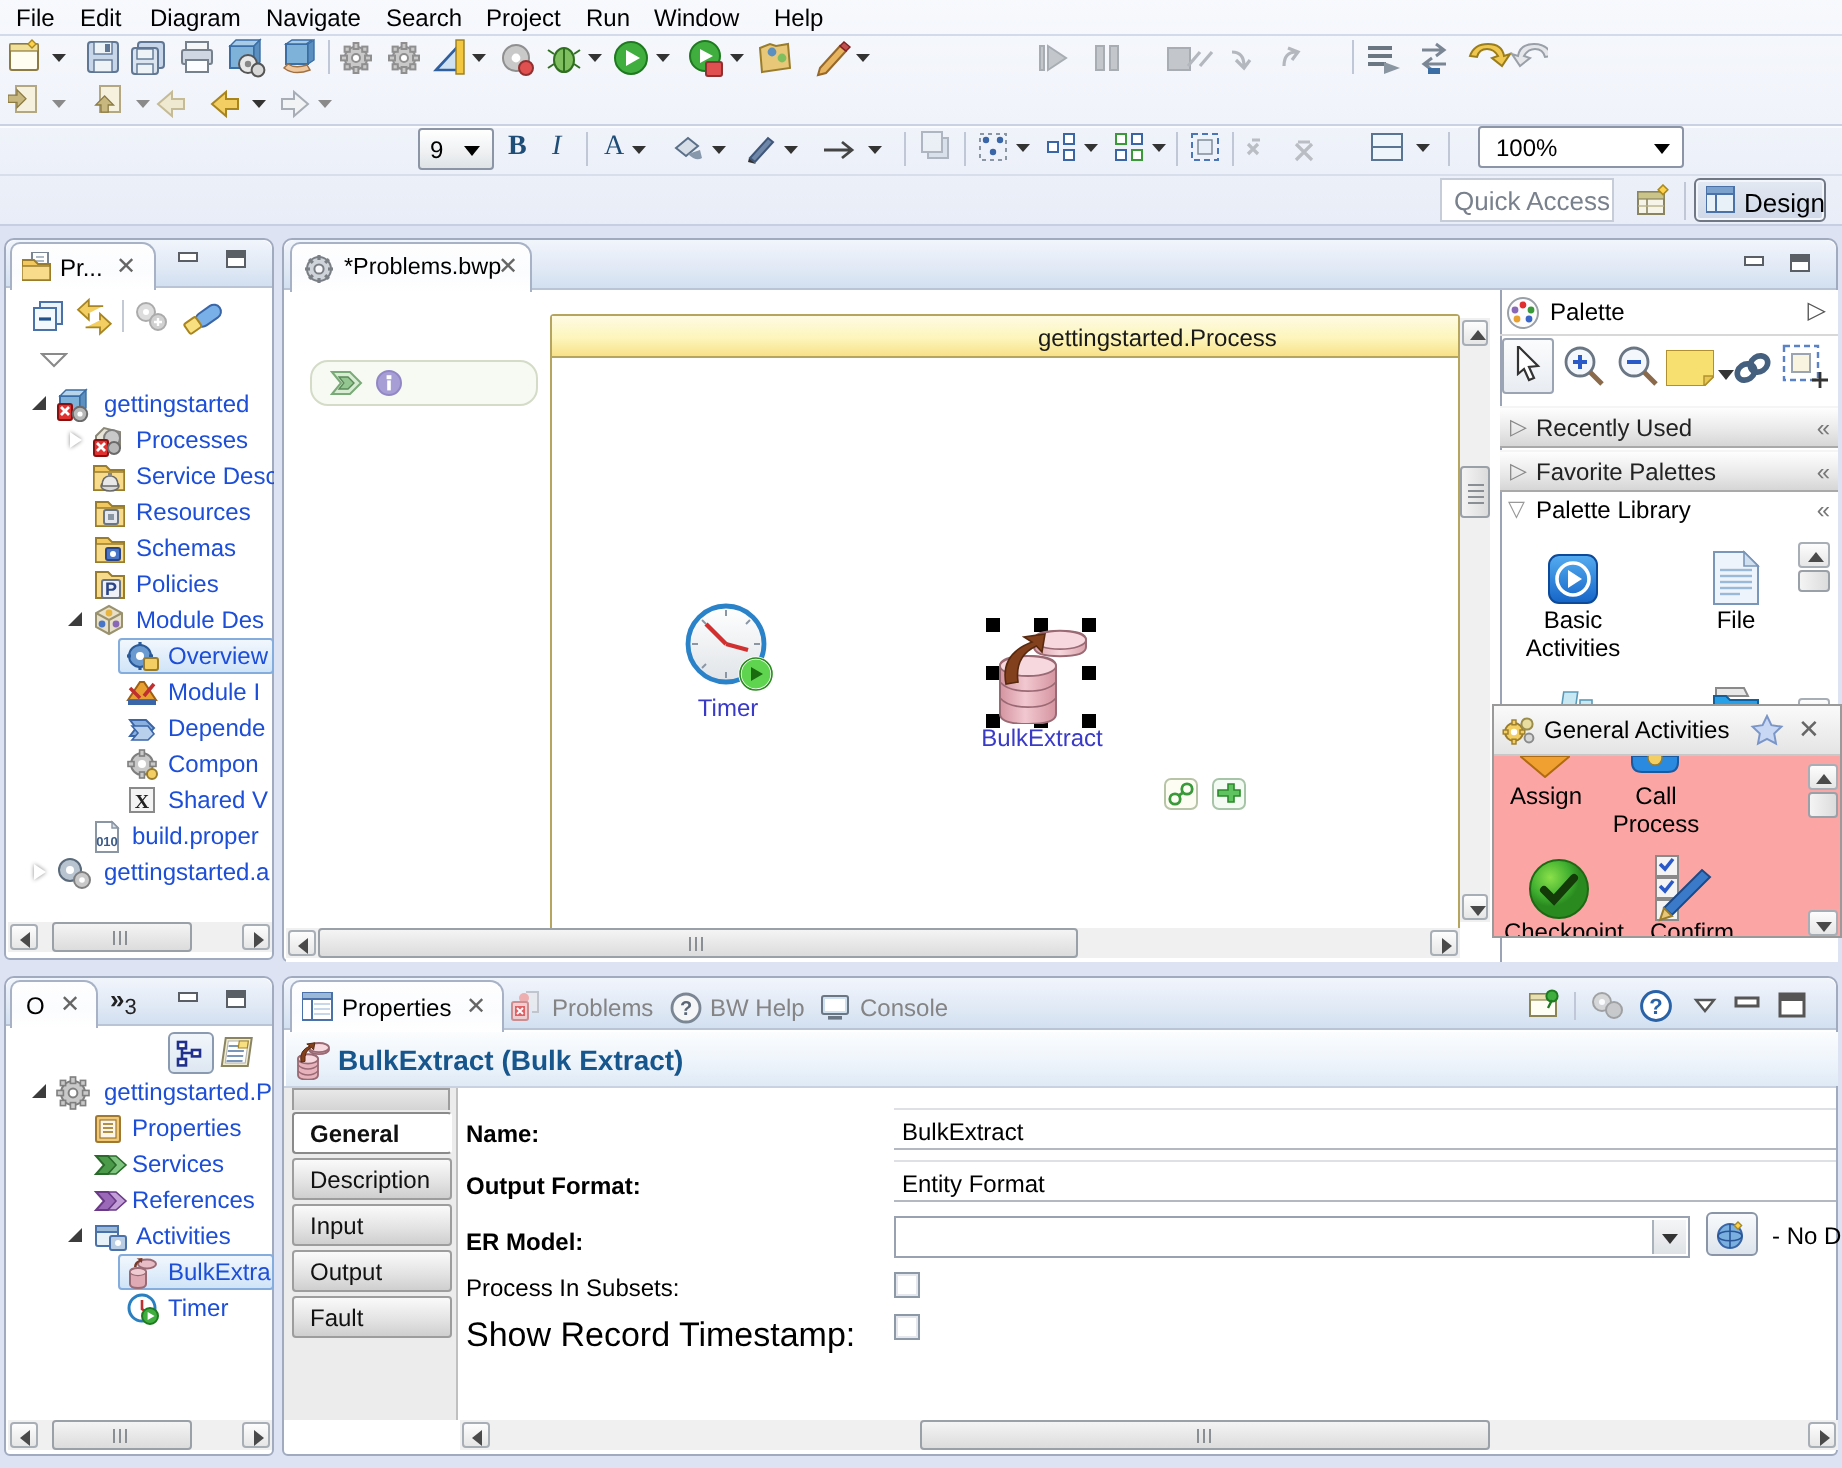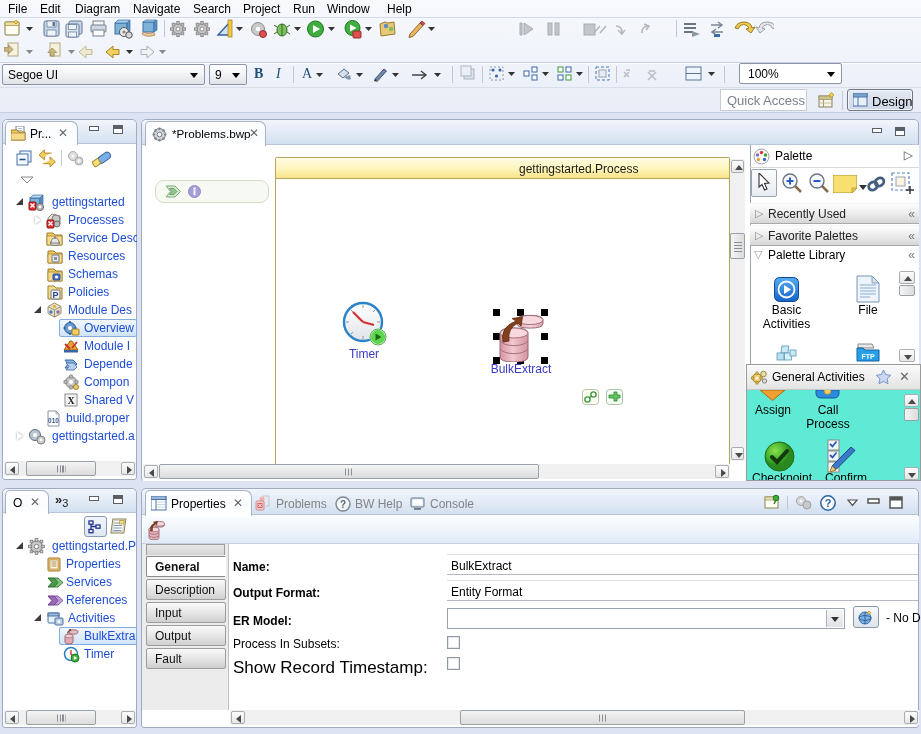--- a/index.html
+++ b/index.html
@@ -207,24 +207,20 @@
   <path d="M64 9 h7 l-3.5 4z" fill="#8a8a8a"></path>
   <path d="M88 8.5 h-6 v-3.5 l-7 6 7 6 v-3.5 h6z" fill="#efe9d2" stroke="#c5bb96"></path>
   <path d="M115 8.5 h-6 v-3.5 l-7 6 7 6 v-3.5 h6z" fill="#f3ce62" stroke="#a8851f"></path>
   <path d="M122 9 h7 l-3.5 4z" fill="#333"></path>
   <path d="M137 8.5 h6 v-3.5 l7 6 -7 6 v-3.5 h-6z" fill="#f2f3f5" stroke="#a8aeb6"></path>
   <path d="M155 9 h7 l-3.5 4z" fill="#8a8a8a"></path>
  </svg>
  <div class="hline" style="top:62px;background:#c9d1e2"></div>
  <div class="hline" style="top:63px;background:#fafbfe"></div>
 
- <div class="combo" style="left:2px;top:64px;width:203px">
-      <span style="position:absolute;left:5px;top:3px">Segoe UI</span>
-      <span class="cdd"></span>
-    </div>
  <div class="combo" style="left:209px;top:64px;width:38px">
       <span style="position:absolute;left:5px;top:3px">9</span>
       <span class="cdd"></span>
     </div>
  <div class="abs" style="left:254px;top:66px;font-size:14px;font-weight:bold;color:#1e4d78;font-family:'Liberation Serif',serif">B</div>
  <div class="abs" style="left:276px;top:66px;font-size:14px;font-style:italic;color:#1e4d78;font-family:'Liberation Serif',serif">I</div>
  <div class="vsep" style="left:293px;top:66px;height:17px"></div>
  <div class="abs" style="left:302px;top:66px;font-size:14px;color:#1e4d78;font-family:'Liberation Serif',serif">A</div>
  <svg class="ico" style="left:316px;top:68px" width="150" height="15" viewBox="0 0 150 15">
   <path d="M0 5 h7 l-3.5 4z" fill="#333"></path>
@@ -549,20 +545,21 @@
 
  <div class="abs" style="left:1px;top:27px;width:776px;height:27px;background:linear-gradient(180deg,#fbfdfe 0%,#eef4fb 55%,#dfeaf6 100%)"></div>
     <svg style="position:absolute;left:5px;top:31px" width="19" height="20" viewBox="0 0 19 20">
       <ellipse cx="12.5" cy="4.8" rx="5" ry="2.3" fill="#efc6cc" stroke="#9a6a74" stroke-width=".9"></ellipse>
       <ellipse cx="12.5" cy="3.8" rx="5" ry="2.3" fill="#f6d8de" stroke="#9a6a74" stroke-width=".9"></ellipse>
       <path d="M2 9.5 q0-2.3 5-2.3 q5 0 5 2.3 v8 q0 2.3 -5 2.3 q-5 0 -5 -2.3z" fill="#e8b2bc" stroke="#9a6a74" stroke-width=".9"></path>
       <ellipse cx="7" cy="9.5" rx="5" ry="2.3" fill="#f6d8de" stroke="#9a6a74" stroke-width=".8"></ellipse>
       <path d="M2 12.5 q2 2 5 2 q3 0 5-2 M2 15.5 q2 2 5 2 q3 0 5-2" fill="none" stroke="#9a6a74" stroke-width=".8"></path>
       <path d="M3.5 11 q-1-6 4.5-8 l-1.6-1 4-.6 -.6 3.5 -1.1-1.2 q-3.7 2-3.2 7z" fill="#83401c" stroke="#572a10" stroke-width=".5"></path>
     </svg>
+ <div class="abs" style="left:27px;top:33px;font-size:14px;font-weight:bold;color:#17568c">BulkExtract (Bulk Extract)</div>
  <div class="hline" style="top:54px;width:776px;background:#c8d2e0"></div>
 
  <div class="abs" style="left:0;top:55px;width:87px;height:166px;background:#ececec;border-right:1px solid #c0c0c0">
   <div class="abs" style="left:4px;top:0px;width:79px;height:11px;background:linear-gradient(180deg,#e8e8e8,#d4d4d4);border:1px solid #9d9d9d;border-bottom:none"></div>
  </div>
  <div class="ptab sel" style="top:67px">General</div>
  <div class="ptab" style="top:90px">Description</div>
  <div class="ptab" style="top:113px">Input</div>
  <div class="ptab" style="top:136px">Output</div>
  <div class="ptab" style="top:159px">Fault</div>
@@ -930,21 +927,21 @@
   <div class="sbbtn" style="left:0;top:0;width:16px;height:13px">
         <span class="arr u" style="left:4px;top:4px"></span>
       </div>
   <div class="sbthumbv" style="left:0;top:14px;width:16px;height:11px"></div>
   <div class="sbbtn" style="left:0;top:78px;width:16px;height:13px">
         <span class="arr d" style="left:4px;top:5px"></span>
       </div>
  </div>
 </div>
 
-<div class="abs" style="left:746px;top:364px;width:175px;height:117px;background:#5eead4;border:1px solid #9a9a9a;overflow:hidden;font-size:12px">
+<div class="abs" style="left:746px;top:352px;width:175px;height:117px;background:#fca5a5;border:1px solid #9a9a9a;overflow:hidden;font-size:12px">
  <div class="abs" style="left:0;top:0;width:173px;height:25px;background:linear-gradient(180deg,#fafafa,#e4e4e4);border-bottom:1px solid #c8c8c8">
   <svg style="position:absolute;left:4px;top:4px" width="17" height="17" viewBox="0 0 17 17">
         <circle cx="6" cy="9" r="4.5" fill="#f3ce62" stroke="#9a7d2c"></circle>
         <circle cx="6" cy="9" r="1.6" fill="#fff"></circle>
         <g fill="#f3ce62" stroke="#9a7d2c" stroke-width=".7">
           <rect x="5" y="3" width="2" height="2.4"></rect>
           <rect x="5" y="12.6" width="2" height="2.4"></rect>
           <rect x="0.6" y="8" width="2.4" height="2"></rect>
           <rect x="9" y="8" width="2.4" height="2"></rect>
         </g>

